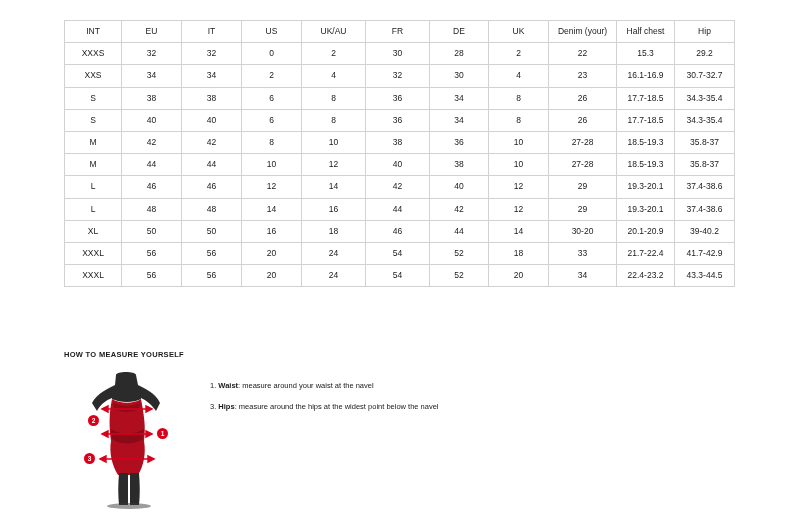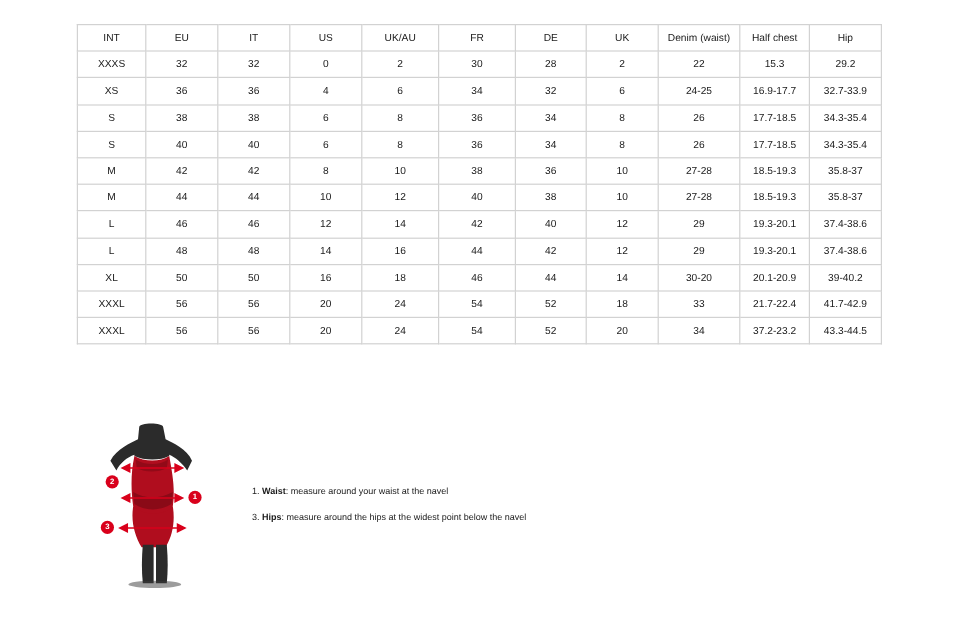--- a/index.html
+++ b/index.html
@@ -57,21 +57,21 @@
   .howto-title {
     font-size: 7.5px;
     font-weight: bold;
     letter-spacing: 0.3px;
     color: #1a1a1a;
     margin-bottom: 10px;
   }
   .howto-body {
     position: relative;
     display: flex;
-    align-items: center;
+    align-items: flex-start;
   }
   .figure-area {
     position: relative;
     width: 130px;
     height: 140px;
     flex: 0 0 130px;
   }
   .steps {
     margin-left: 16px;
     padding-top: 12px;
@@ -124,51 +124,51 @@
       <thead>
         <tr>
           <td>INT</td>
           <td>EU</td>
           <td>IT</td>
           <td>US</td>
           <td>UK/AU</td>
           <td>FR</td>
           <td>DE</td>
           <td>UK</td>
-          <td>Denim (waist)</td>
+          <td>Denim (your)</td>
           <td>Half chest</td>
           <td>Hip</td>
         </tr>
       </thead>
       <tbody>
         <tr>
           <td>XXXS</td>
           <td>32</td>
           <td>32</td>
           <td>0</td>
           <td>2</td>
           <td>30</td>
           <td>28</td>
           <td>2</td>
           <td>22</td>
           <td>15.3</td>
           <td>29.2</td>
         </tr>
         <tr>
-          <td>XS</td>
-          <td>36</td>
-          <td>36</td>
+          <td>XXS</td>
+          <td>34</td>
+          <td>34</td>
+          <td>2</td>
           <td>4</td>
-          <td>6</td>
-          <td>34</td>
           <td>32</td>
-          <td>6</td>
-          <td>24-25</td>
-          <td>16.9-17.7</td>
-          <td>32.7-33.9</td>
+          <td>30</td>
+          <td>4</td>
+          <td>23</td>
+          <td>16.1-16.9</td>
+          <td>30.7-32.7</td>
         </tr>
         <tr>
           <td>S</td>
           <td>38</td>
           <td>38</td>
           <td>6</td>
           <td>8</td>
           <td>36</td>
           <td>34</td>
           <td>8</td>
@@ -270,28 +270,29 @@
         <tr>
           <td>XXXL</td>
           <td>56</td>
           <td>56</td>
           <td>20</td>
           <td>24</td>
           <td>54</td>
           <td>52</td>
           <td>20</td>
           <td>34</td>
-          <td>37.2-23.2</td>
+          <td>22.4-23.2</td>
           <td>43.3-44.5</td>
         </tr>
       </tbody>
     </table>
   </div>
 
   <div class="howto">
+    <div class="howto-title">HOW TO MEASURE YOURSELF</div>
 
     <div class="howto-body">
 
       <div class="figure-area">
         <svg width="130" height="140" viewBox="0 0 130 140">
 
           <path d="M52 6 C52 2, 72 2, 72 6 L74 16 C80 19, 92 24, 96 34 L92 42 C88 36, 82 31, 77 29 L77 30 C70 34, 56 34, 48 30 L48 29 C42 31, 36 36, 33 42 L28 34 C33 24, 45 19, 51 16 Z" fill="#2b2b2b"></path>
 
           <path d="M48 30 C56 35, 70 35, 77 30 C80 46, 82 58, 80 72 C78 86, 74 96, 70 104 L58 104 C53 96, 49 86, 47 72 C45 58, 45 44, 48 30 Z" fill="#b00d1e"></path>
 

